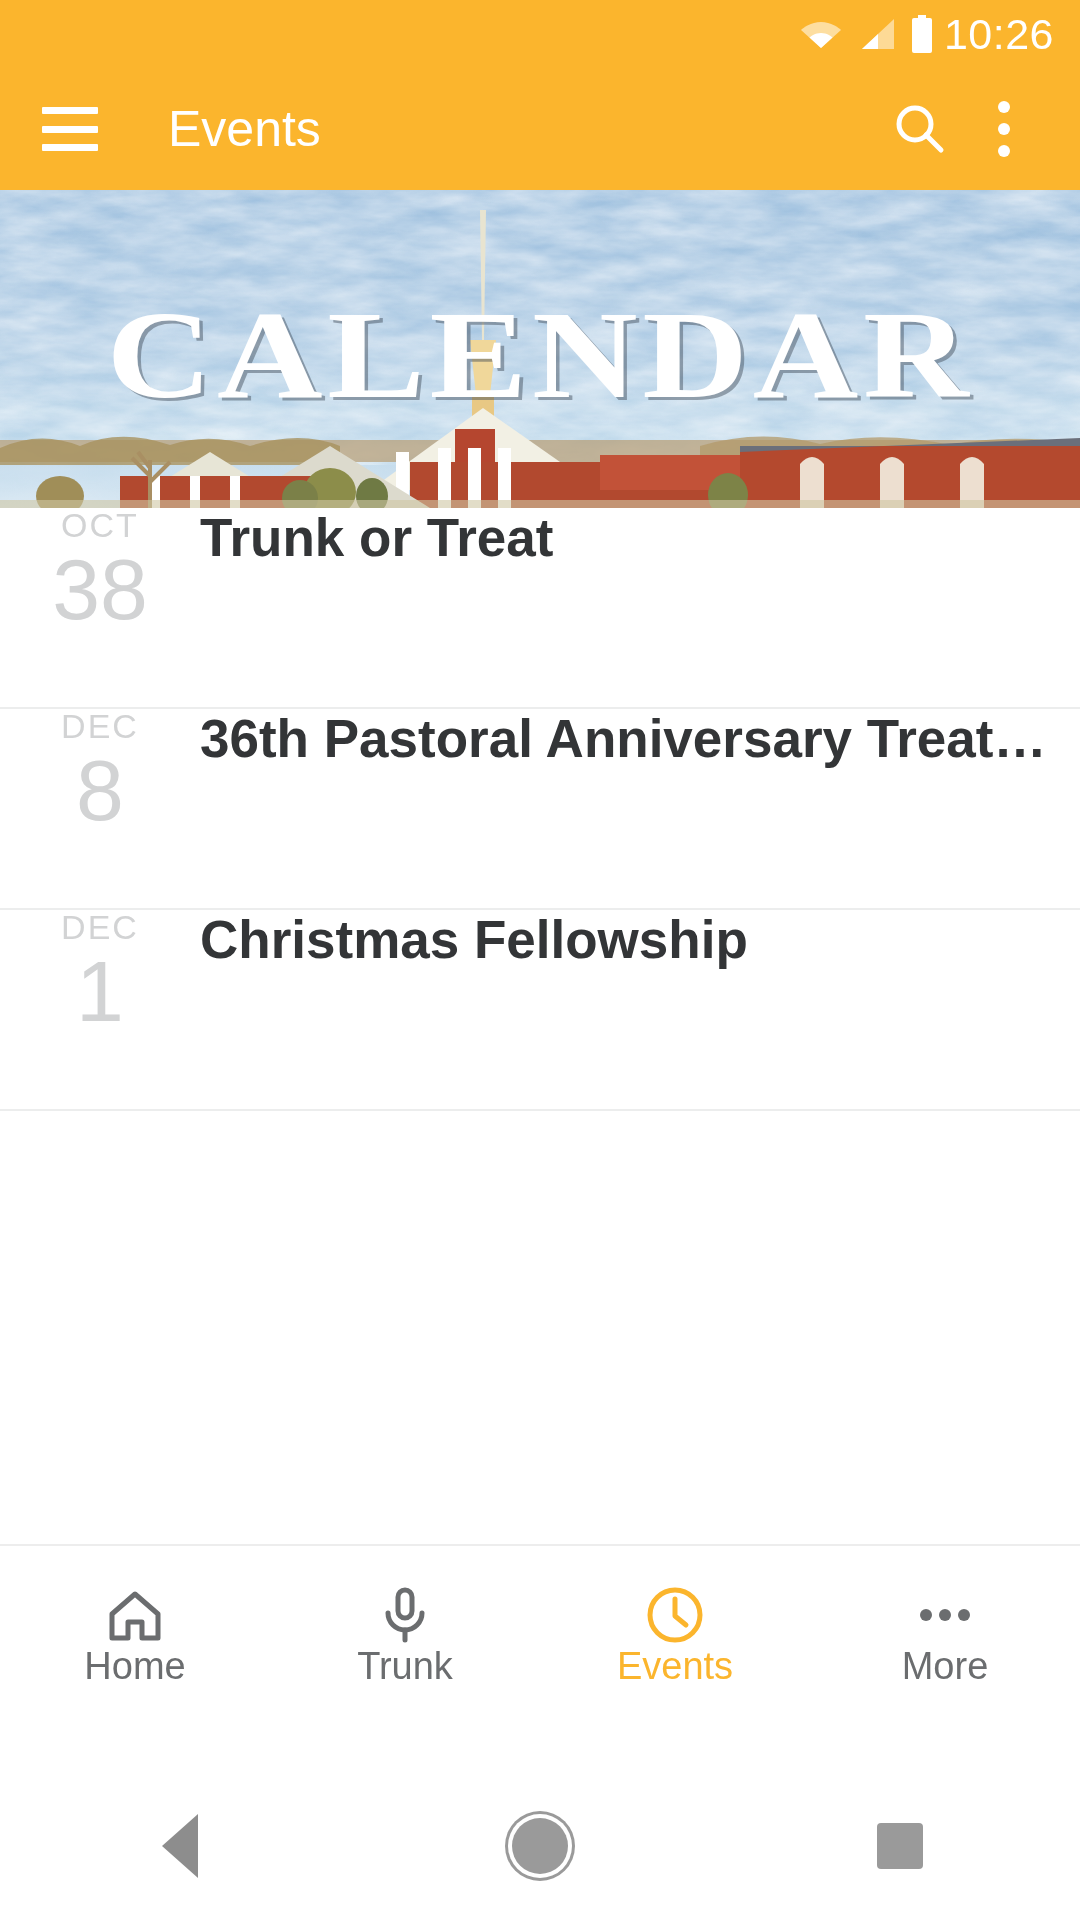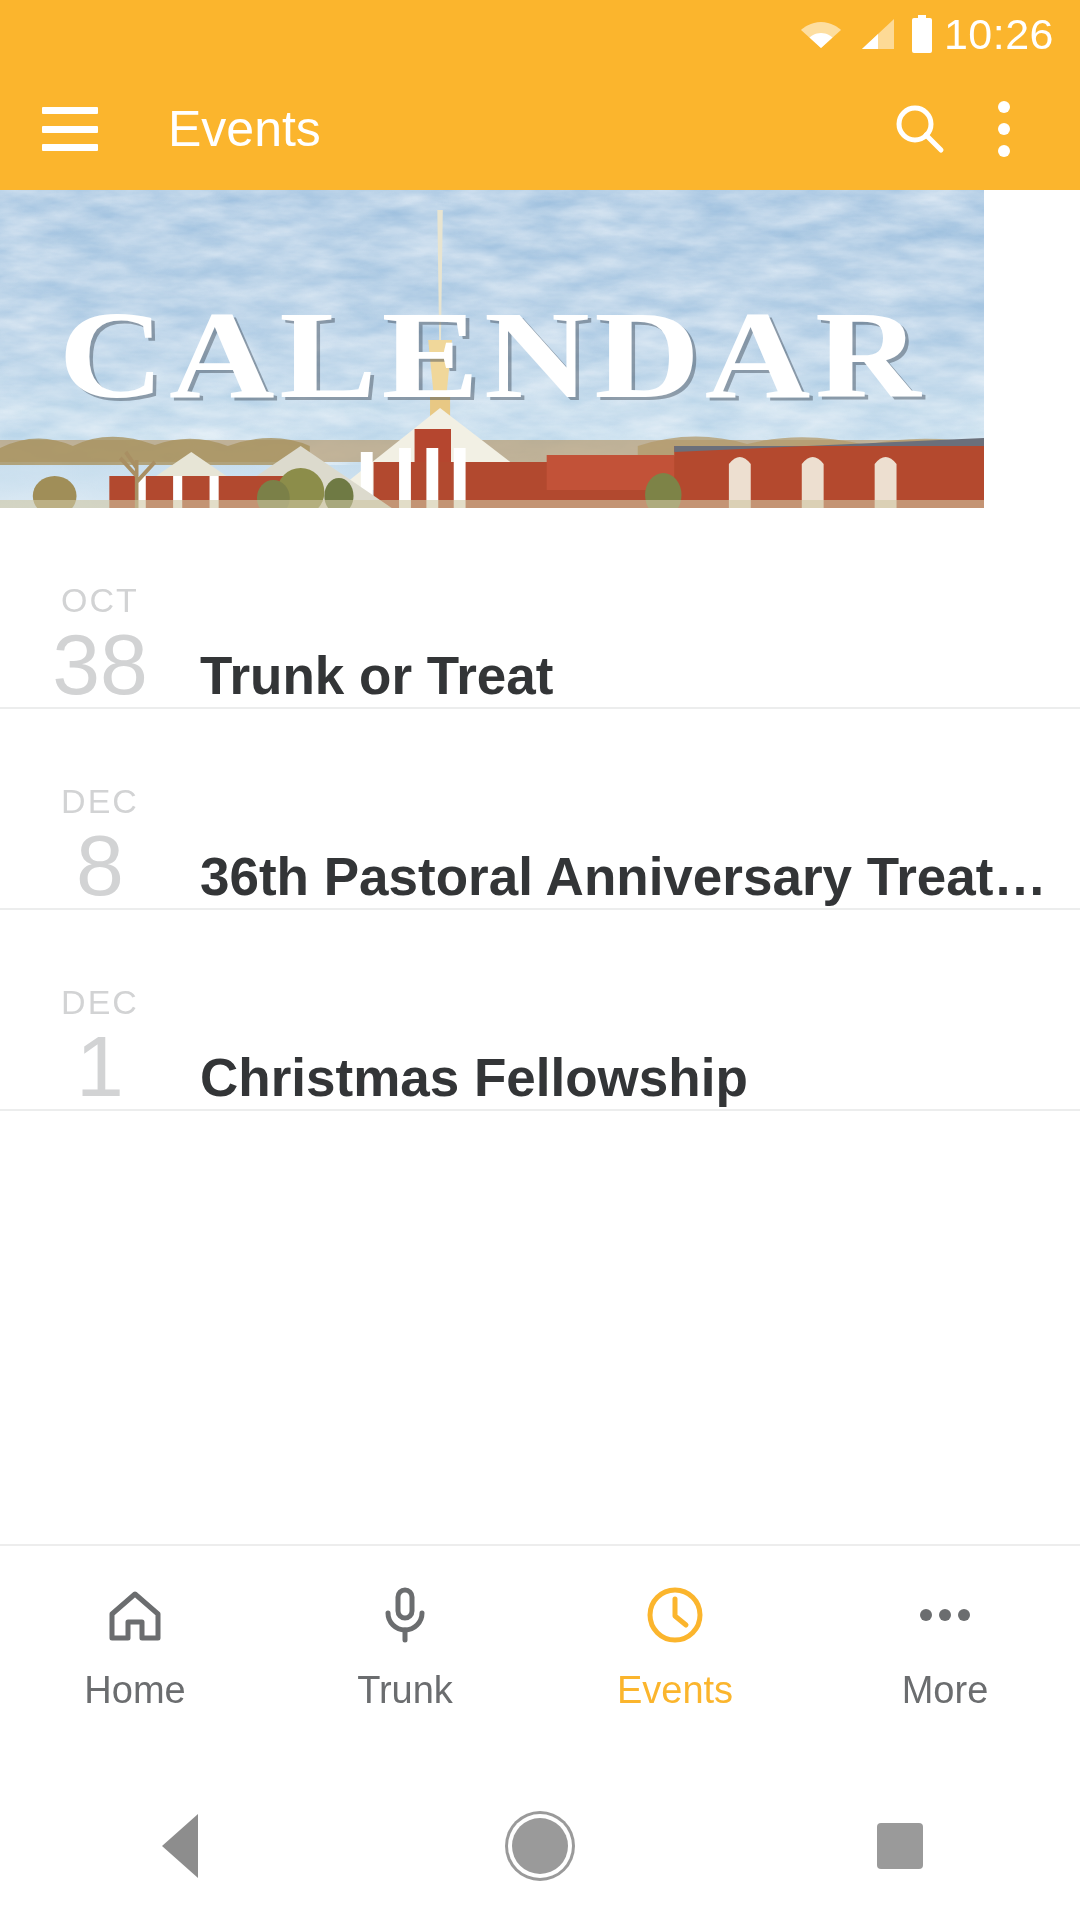--- a/index.html
+++ b/index.html
@@ -104,21 +104,21 @@
     display: block;
     width: 12px;
     height: 12px;
     border-radius: 50%;
     background: #ffffff;
   }
 
   
   .hero {
     position: relative;
-    width: 984px;
+    width: 1080px;
     height: 318px;
     overflow: hidden;
     flex: none;
     background: #0369a1;
   }
   .hero svg { display: block; width: 100%; height: 100%; }
   .hero-title {
     position: absolute;
     left: 0; right: 0;
     top: 104px;
@@ -135,21 +135,21 @@
   }
 
   
   .event-list {
     flex: 1 1 auto;
     background: #ffffff;
     overflow: hidden;
   }
   .event-row {
     display: flex;
-    align-items: flex-end;
+    align-items: flex-start;
     height: 201px;
     border-bottom: 2px solid #eceded;
     padding-left: 0;
     cursor: pointer;
   }
   .date-block {
     width: 200px;
     flex: none;
     text-align: center;
     color: #d2d3d4;
@@ -190,21 +190,21 @@
     flex: none;
     padding-top: 38px;
   }
   .tab {
     flex: 1 1 0;
     display: flex;
     flex-direction: column;
     align-items: center;
     justify-content: flex-start;
     cursor: pointer;
-    gap: 25px;
+    gap: 1px;
   }
   .tab-icon {
     width: 62px;
     height: 62px;
     display: flex;
     align-items: center;
     justify-content: center;
   }
   .tab-icon svg { display: block; width: 100%; height: 100%; }
   .tab-label {

